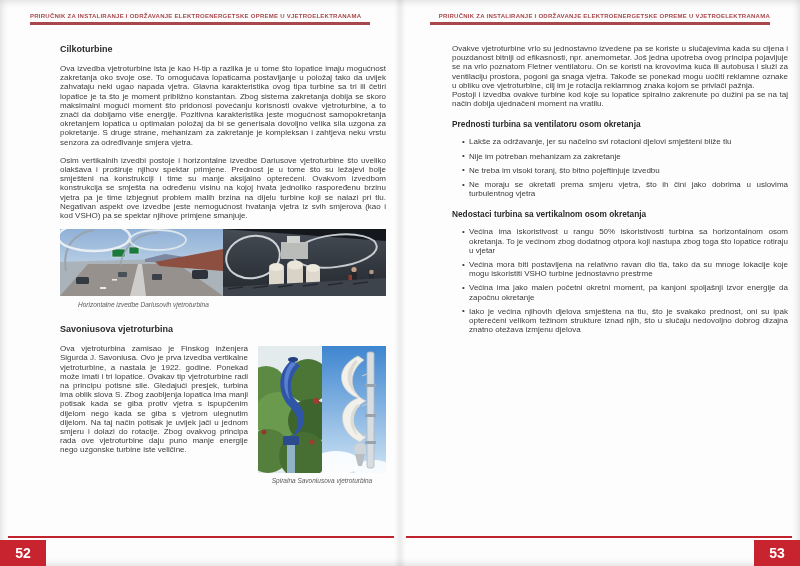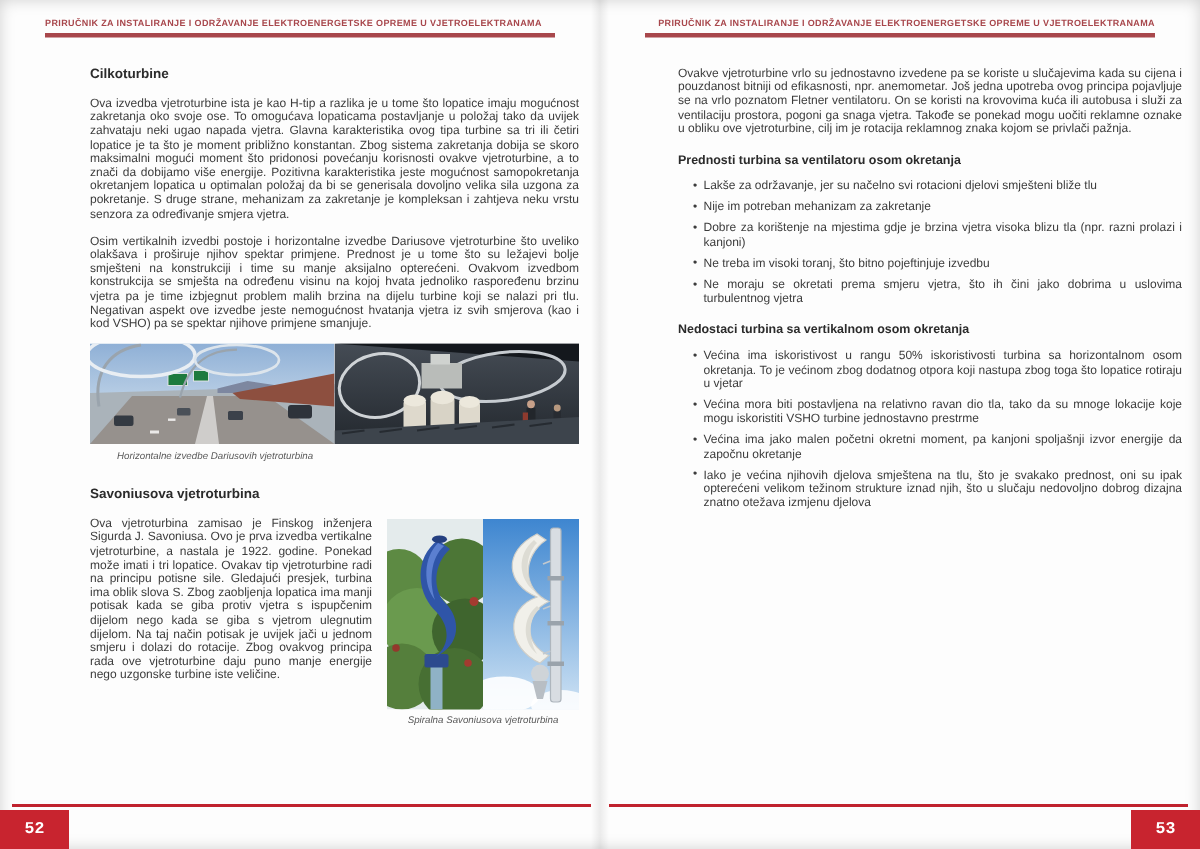--- a/index.html
+++ b/index.html
@@ -40,22 +40,22 @@
   .list-title { font-size:8.3px; font-weight:bold; color:#2b2b2b; margin:11px 0 8px; }
   ul.bullets { margin:0; padding:0 0 0 10px; list-style:none; }
   ul.bullets li { position:relative; padding-left:7px; margin-bottom:5px;
     font-size:8px; line-height:9.2px; color:#3c3c3c; text-align:justify; }
   ul.bullets li::before { content:"\2022"; position:absolute; left:0; top:-0.5px; color:#3c3c3c; }
 
   
   .footer-line { position:absolute; bottom:28px; width:386px; height:2px; background:#c0222e; }
   .footer-line.left { left:8px; } .footer-line.right { right:8px; }
   .pageno { position:absolute; bottom:0; width:46px; height:26px; background:#c8242f;
-    color:#ffffff; font-size:11px; font-weight:bold;
-    display:flex; align-items:center; justify-content:center;font-family:Liberation Mono, monospace; }
+    color:#ffffff; font-size:14px; font-weight:bold;
+    display:flex; align-items:center; justify-content:center; }
   .pageno.left { left:0; } .pageno.right { right:0;margin-left:23px; }
 
   svg { display:block; }
 </style>
 </head>
 <body>
 
 <div id="canvas">
 
   <div class="header left">
@@ -180,26 +180,26 @@
         </div>
         <div class="caption">Spiralna Savoniusova vjetroturbina</div>
       </div>
 
       <p class="body-par">Ova vjetroturbina zamisao je Finskog inženjera Sigurda J. Savoniusa. Ovo je prva izvedba vertikalne vjetroturbine, a nastala je 1922. godine. Ponekad može imati i tri lopatice. Ovakav tip vjetroturbine radi na principu potisne sile. Gledajući presjek, turbina ima oblik slova S. Zbog zaobljenja lopatica ima manji potisak kada se giba protiv vjetra s ispupčenim dijelom nego kada se giba s vjetrom ulegnutim dijelom. Na taj način potisak je uvijek jači u jednom smjeru i dolazi do rotacije. Zbog ovakvog principa rada ove vjetroturbine daju puno manje energije nego uzgonske turbine iste veličine.</p>
     </div>
   </div>
 
   <div class="content right">
     <p class="body-par tight">Ovakve vjetroturbine vrlo su jednostavno izvedene pa se koriste u slučajevima kada su cijena i pouzdanost bitniji od efikasnosti, npr. anemometar. Još jedna upotreba ovog principa pojavljuje se na vrlo poznatom Fletner ventilatoru. On se koristi na krovovima kuća ili autobusa i služi za ventilaciju prostora, pogoni ga snaga vjetra. Takođe se ponekad mogu uočiti reklamne oznake u obliku ove vjetroturbine, cilj im je rotacija reklamnog znaka kojom se privlači pažnja.</p>
+    <p class="body-par">Postoji i izvedba ovakve turbine kod koje su lopatice spiralno zakrenute po dužini pa se na taj način dobija ujednačeni moment na vratilu.</p>
 
     <div class="list-title">Prednosti turbina sa ventilatoru osom okretanja</div>
     <ul class="bullets">
       <li>Lakše za održavanje, jer su načelno svi rotacioni djelovi smješteni bliže tlu</li>
       <li>Nije im potreban mehanizam za zakretanje</li>
-      <li>Dobre za korištenje na mjestima gdje je brzina vjetra visoka blizu tla (npr. razni prolazi i kanjoni)</li>
       <li>Ne treba im visoki toranj, što bitno pojeftinjuje izvedbu</li>
       <li>Ne moraju se okretati prema smjeru vjetra, što ih čini jako dobrima u uslovima turbulentnog vjetra</li>
     </ul>
 
     <div class="list-title">Nedostaci turbina sa vertikalnom osom okretanja</div>
     <ul class="bullets">
       <li>Većina ima iskoristivost u rangu 50% iskoristivosti turbina sa horizontalnom osom okretanja. To je većinom zbog dodatnog otpora koji nastupa zbog toga što lopatice rotiraju u vjetar</li>
       <li>Većina mora biti postavljena na relativno ravan dio tla, tako da su mnoge lokacije koje mogu iskoristiti VSHO turbine jednostavno prestrme</li>
       <li>Većina ima jako malen početni okretni moment, pa kanjoni spoljašnji izvor energije da započnu okretanje</li>
       <li>Iako je većina njihovih djelova smještena na tlu, što je svakako prednost, oni su ipak opterećeni velikom težinom strukture iznad njih, što u slučaju nedovoljno dobrog dizajna znatno otežava izmjenu djelova</li>

